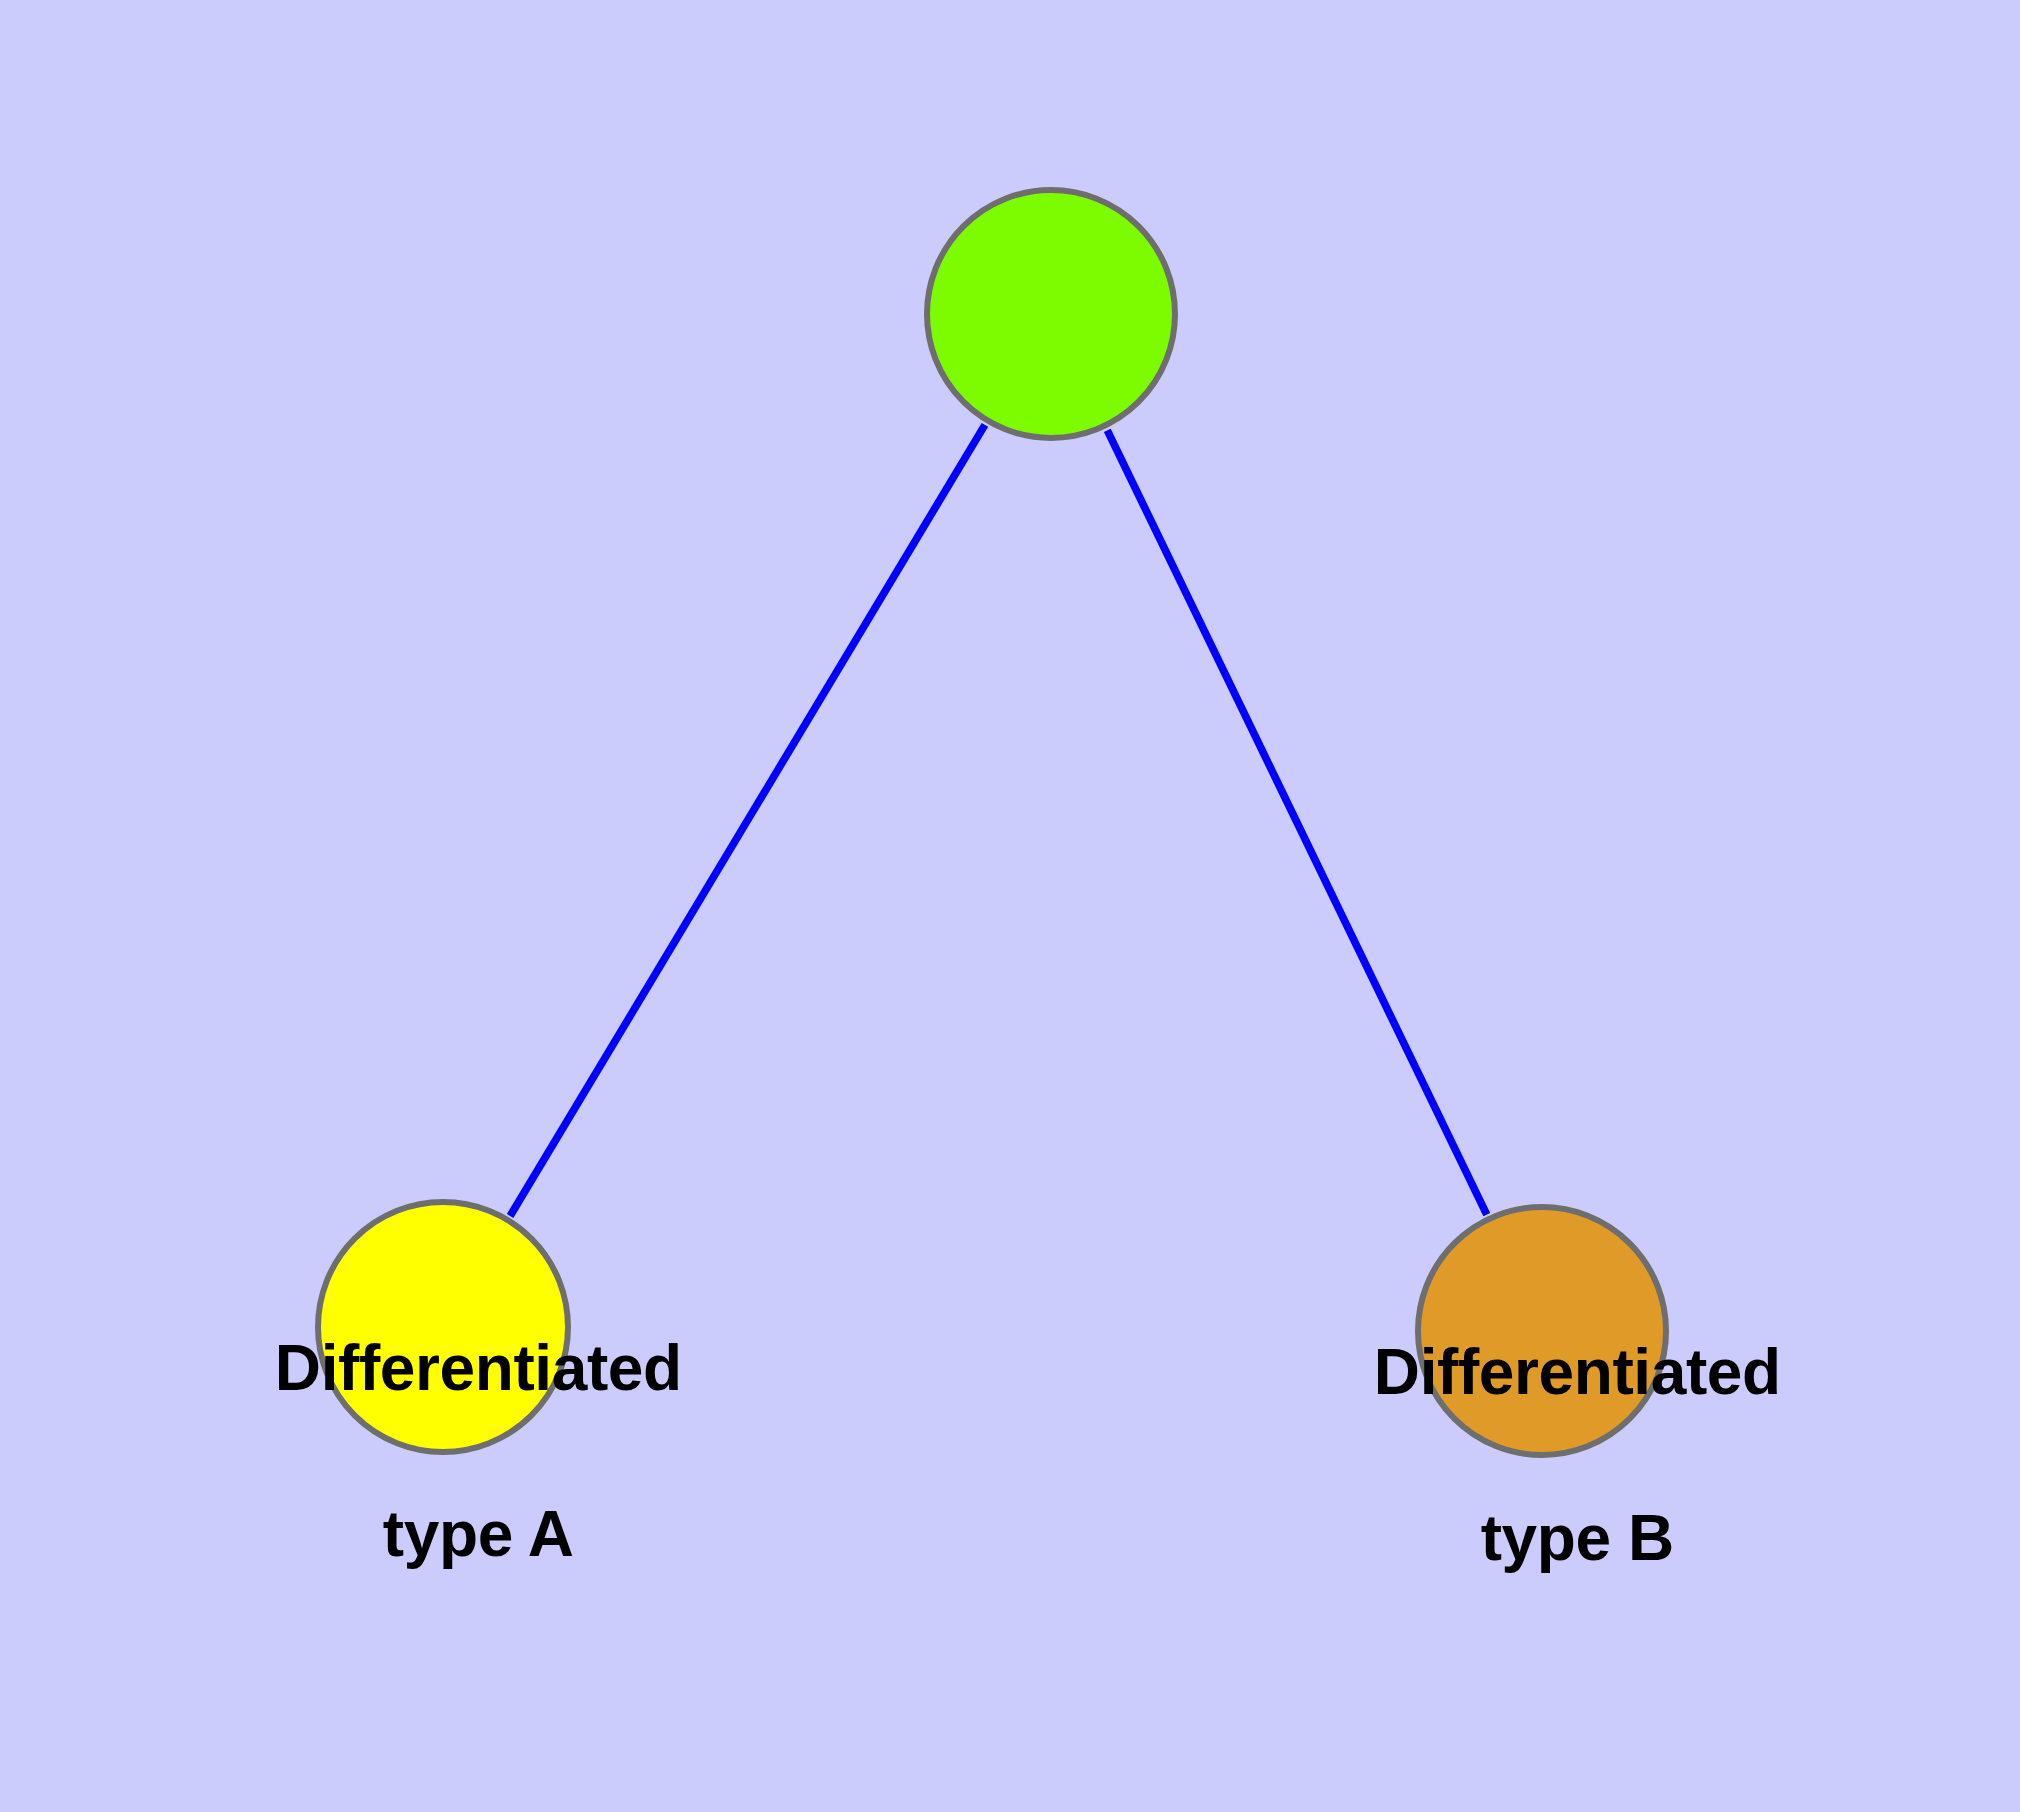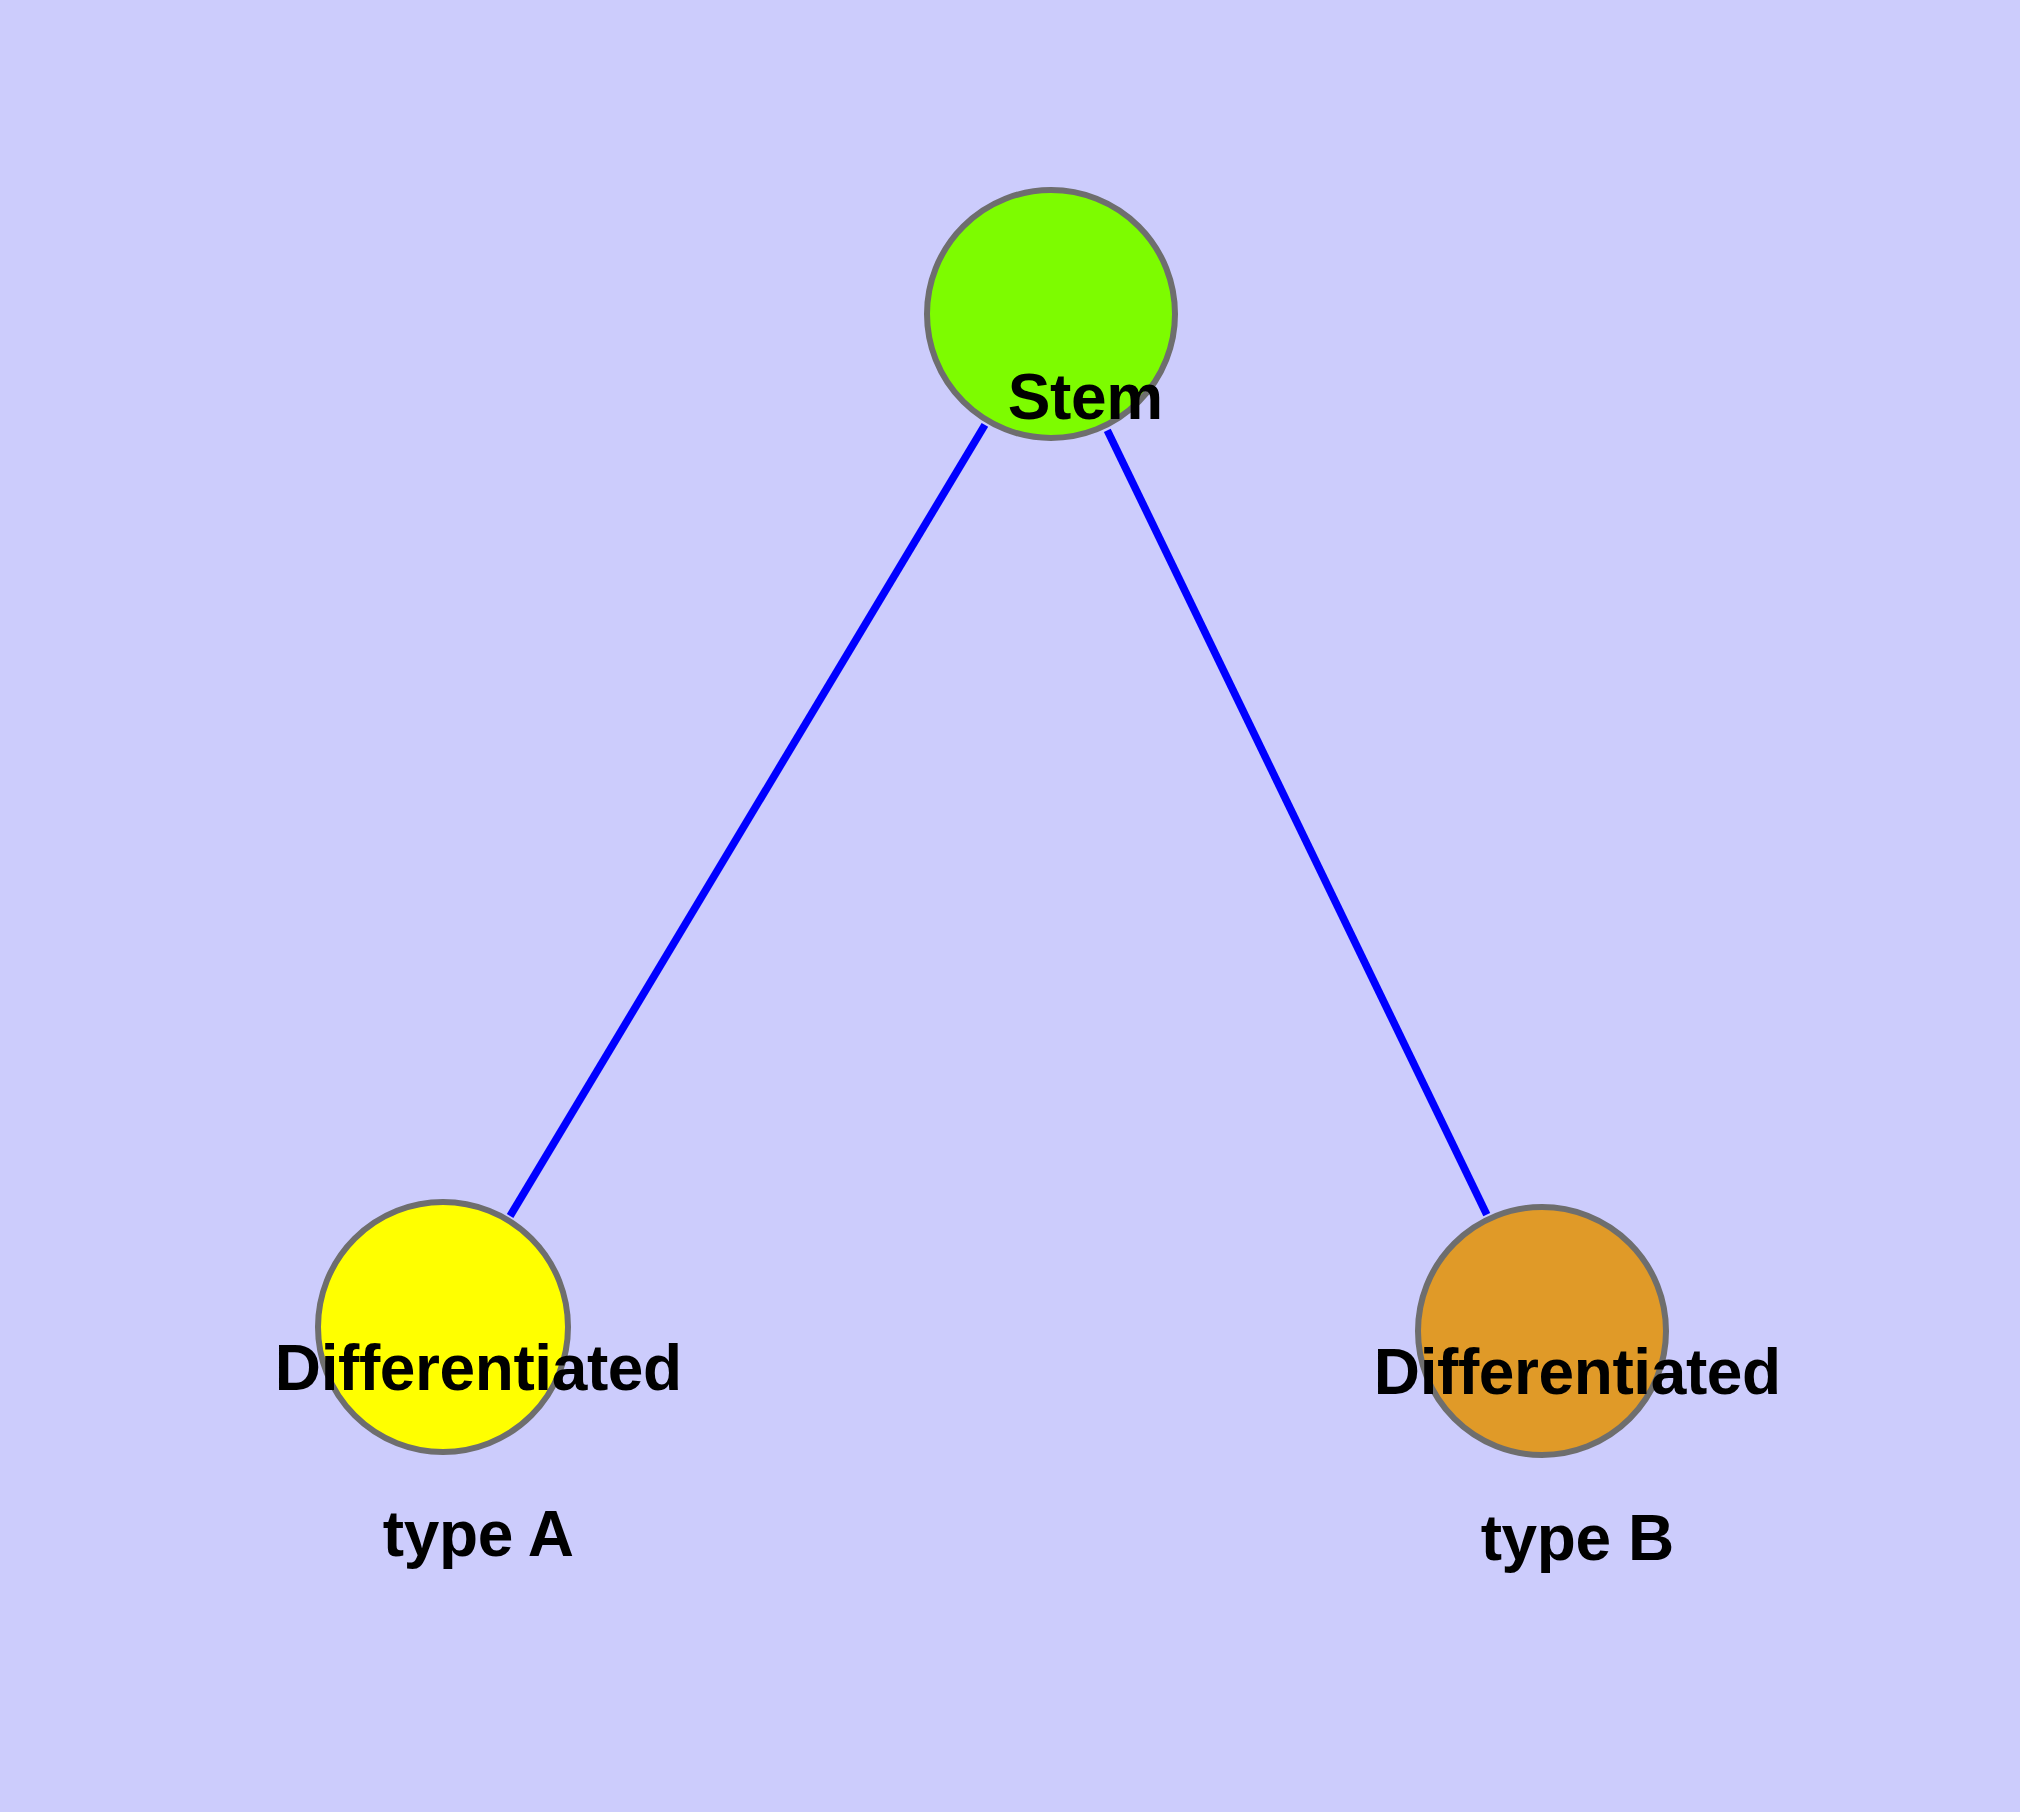--- a/index.html
+++ b/index.html
@@ -55,23 +55,20 @@
   <div id="bg-rect" style="width: 2021px; height: 1812px; background: rgb(204, 204, 252);"></div>
 
   <svg id="graph-svg" viewBox="0 0 2384 2138" preserveAspectRatio="none" aria-hidden="true" style="width: 2021px; height: 1812px;">
     <g id="edges-group">
         <line x1="1161.796645175016" y1="501.33892470830676" x2="601.7178505804116" y2="1434.8035823659807" stroke="#0000ff" stroke-width="9" stroke-linecap="butt"></line>
         <line x1="1306.190346007887" y1="507.8314221783732" x2="1753.809653992113" y2="1433.1685778216267" stroke="#0000ff" stroke-width="9" stroke-linecap="butt"></line>
       </g>
   </svg>
 
   <div class="node-circle" style="left: 924px; top: 187px; width: 254px; height: 254px; background: rgb(125, 252, 0); border: 6px solid rgb(110, 110, 110);"></div>
-  <div class="node-label" style="left: 542px; top: 273px; width: 1017px;">
-    <span>Stem</span>
-  </div>
 
   <div class="node-circle" style="left: 315px; top: 1199px; width: 256px; height: 256px; background: rgb(255, 255, 0); border: 6px solid rgb(110, 110, 110);"></div>
   <div class="node-label" style="left: -65px; top: 1244px; width: 1017px;">
     <span>Differentiated</span><br>
     <span>type A</span>
   </div>
 
   <div class="node-circle" style="left: 1415px; top: 1204px; width: 254px; height: 254px; background: rgb(224, 154, 40); border: 6px solid rgb(110, 110, 110);"></div>
   <div class="node-label" style="left: 1034px; top: 1248px; width: 1017px;">
     <span>Differentiated</span><br>

